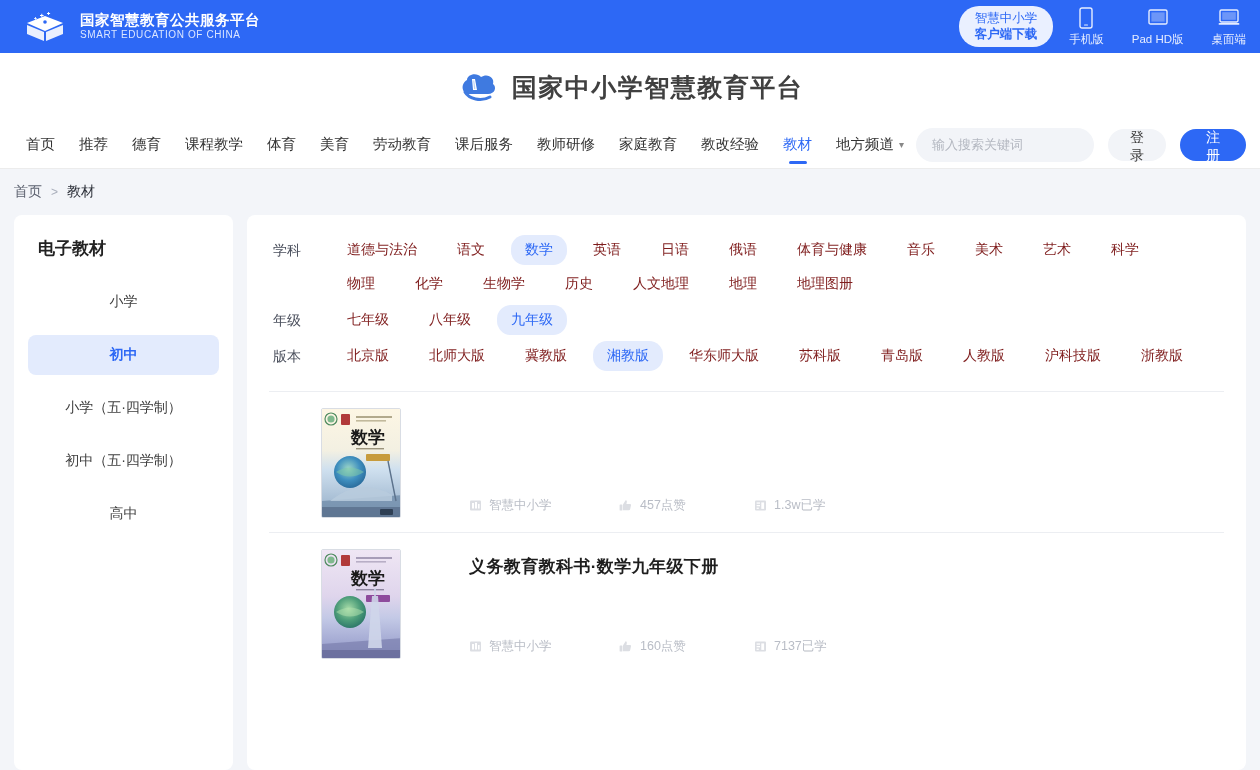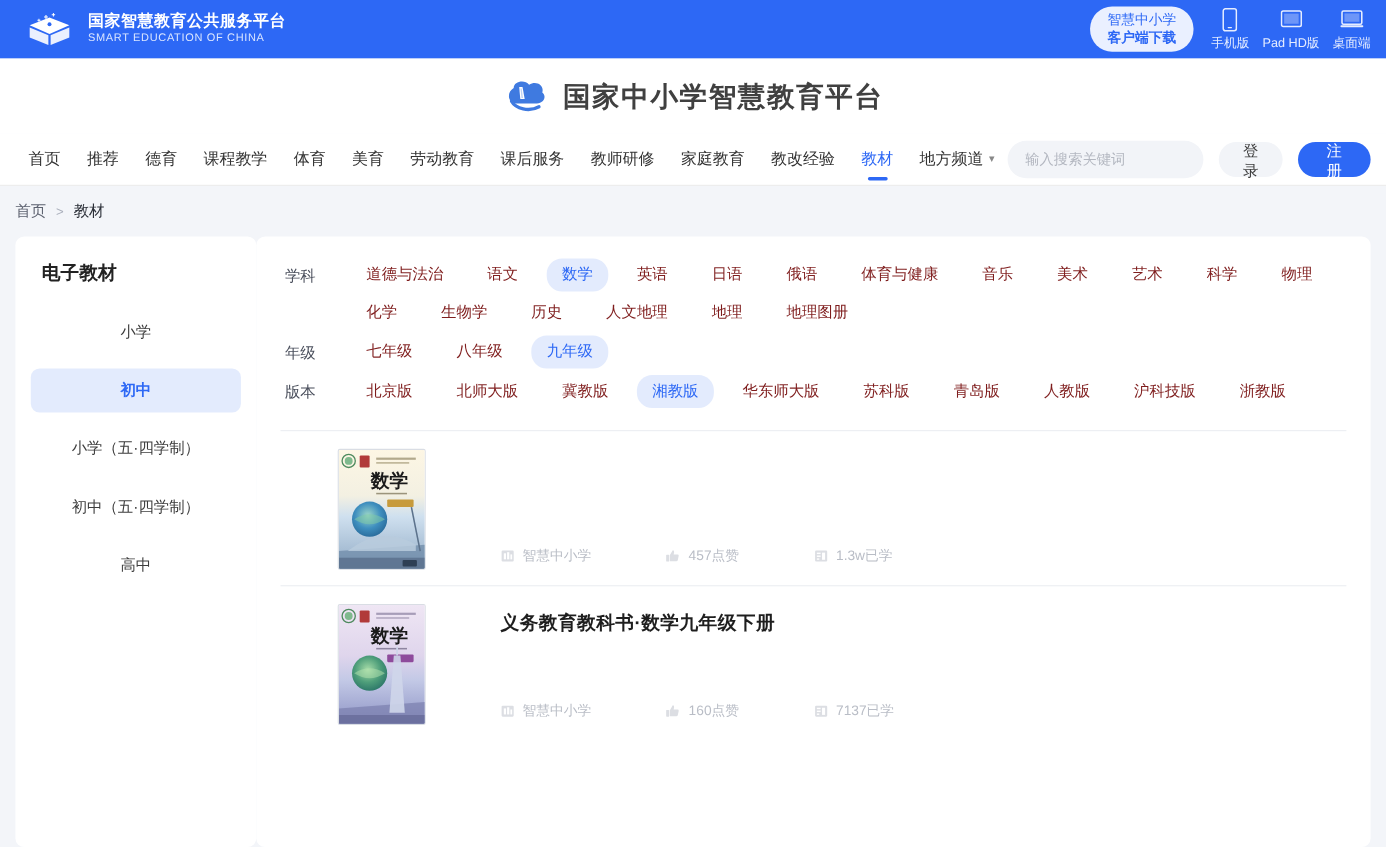--- a/index.html
+++ b/index.html
@@ -24,21 +24,21 @@
   .brand-cn { color: #fff; font-size: 14.5px; font-weight: bold; letter-spacing: .5px; line-height: 1.1; }
   .brand-en { color: #dbe6ff; font-size: 10px; letter-spacing: .6px; line-height: 1.1; }
 
   .top-right { display: flex; align-items: center; gap: 16px; }
   .client-pill {
     background: #eaf0ff; border-radius: 20px;
     padding: 5px 16px; text-align: center; line-height: 1.25;
     color: #2d68f5; font-size: 12.5px; cursor: pointer;
   }
   .client-pill .l2 { font-weight: bold; }
-  .plat-links { display: flex; align-items: center; gap: 12px; }
+  .plat-links { display: flex; align-items: center; gap: 28px; }
   .plat { display: flex; flex-direction: column; align-items: center; gap: 3px; cursor: pointer; }
   .plat .lbl { color: #e6edff; font-size: 11.5px; }
   .plat svg { display: block; }
 
   
   .logoband {
     height: 68px; background: #fff;
     display: flex; align-items: center; justify-content: center; gap: 13px;
   }
   .logo-cloud { width: 42px; height: 34px; }
@@ -88,21 +88,21 @@
   
   .breadcrumb {
     height: 46px; display: flex; align-items: center; gap: 9px;
     padding: 0 0 0 14px; font-size: 14px; color: #5d6270;
   }
   .crumb-sep { color: #a9aebb; font-size: 12px; }
   .crumb.current { color: #2b2f38; }
 
   
   .content {
-    display: flex; padding: 0 14px;
+    display: flex; gap: 14px; padding: 0 14px;
     height: calc(770px - 53px - 68px - 48px - 46px);
   }
   .sidebar {
     width: 219px; flex: 0 0 219px; background: #fff;
     border-radius: 8px; padding: 22px 14px 10px 14px;
   }
   .sidebar-title { font-size: 17px; font-weight: bold; color: #222; padding-left: 10px; margin-bottom: 22px; }
   .side-item {
     height: 40px; display: flex; align-items: center; justify-content: center;
     font-size: 14px; color: #3d3d3d; border-radius: 8px; cursor: pointer;

